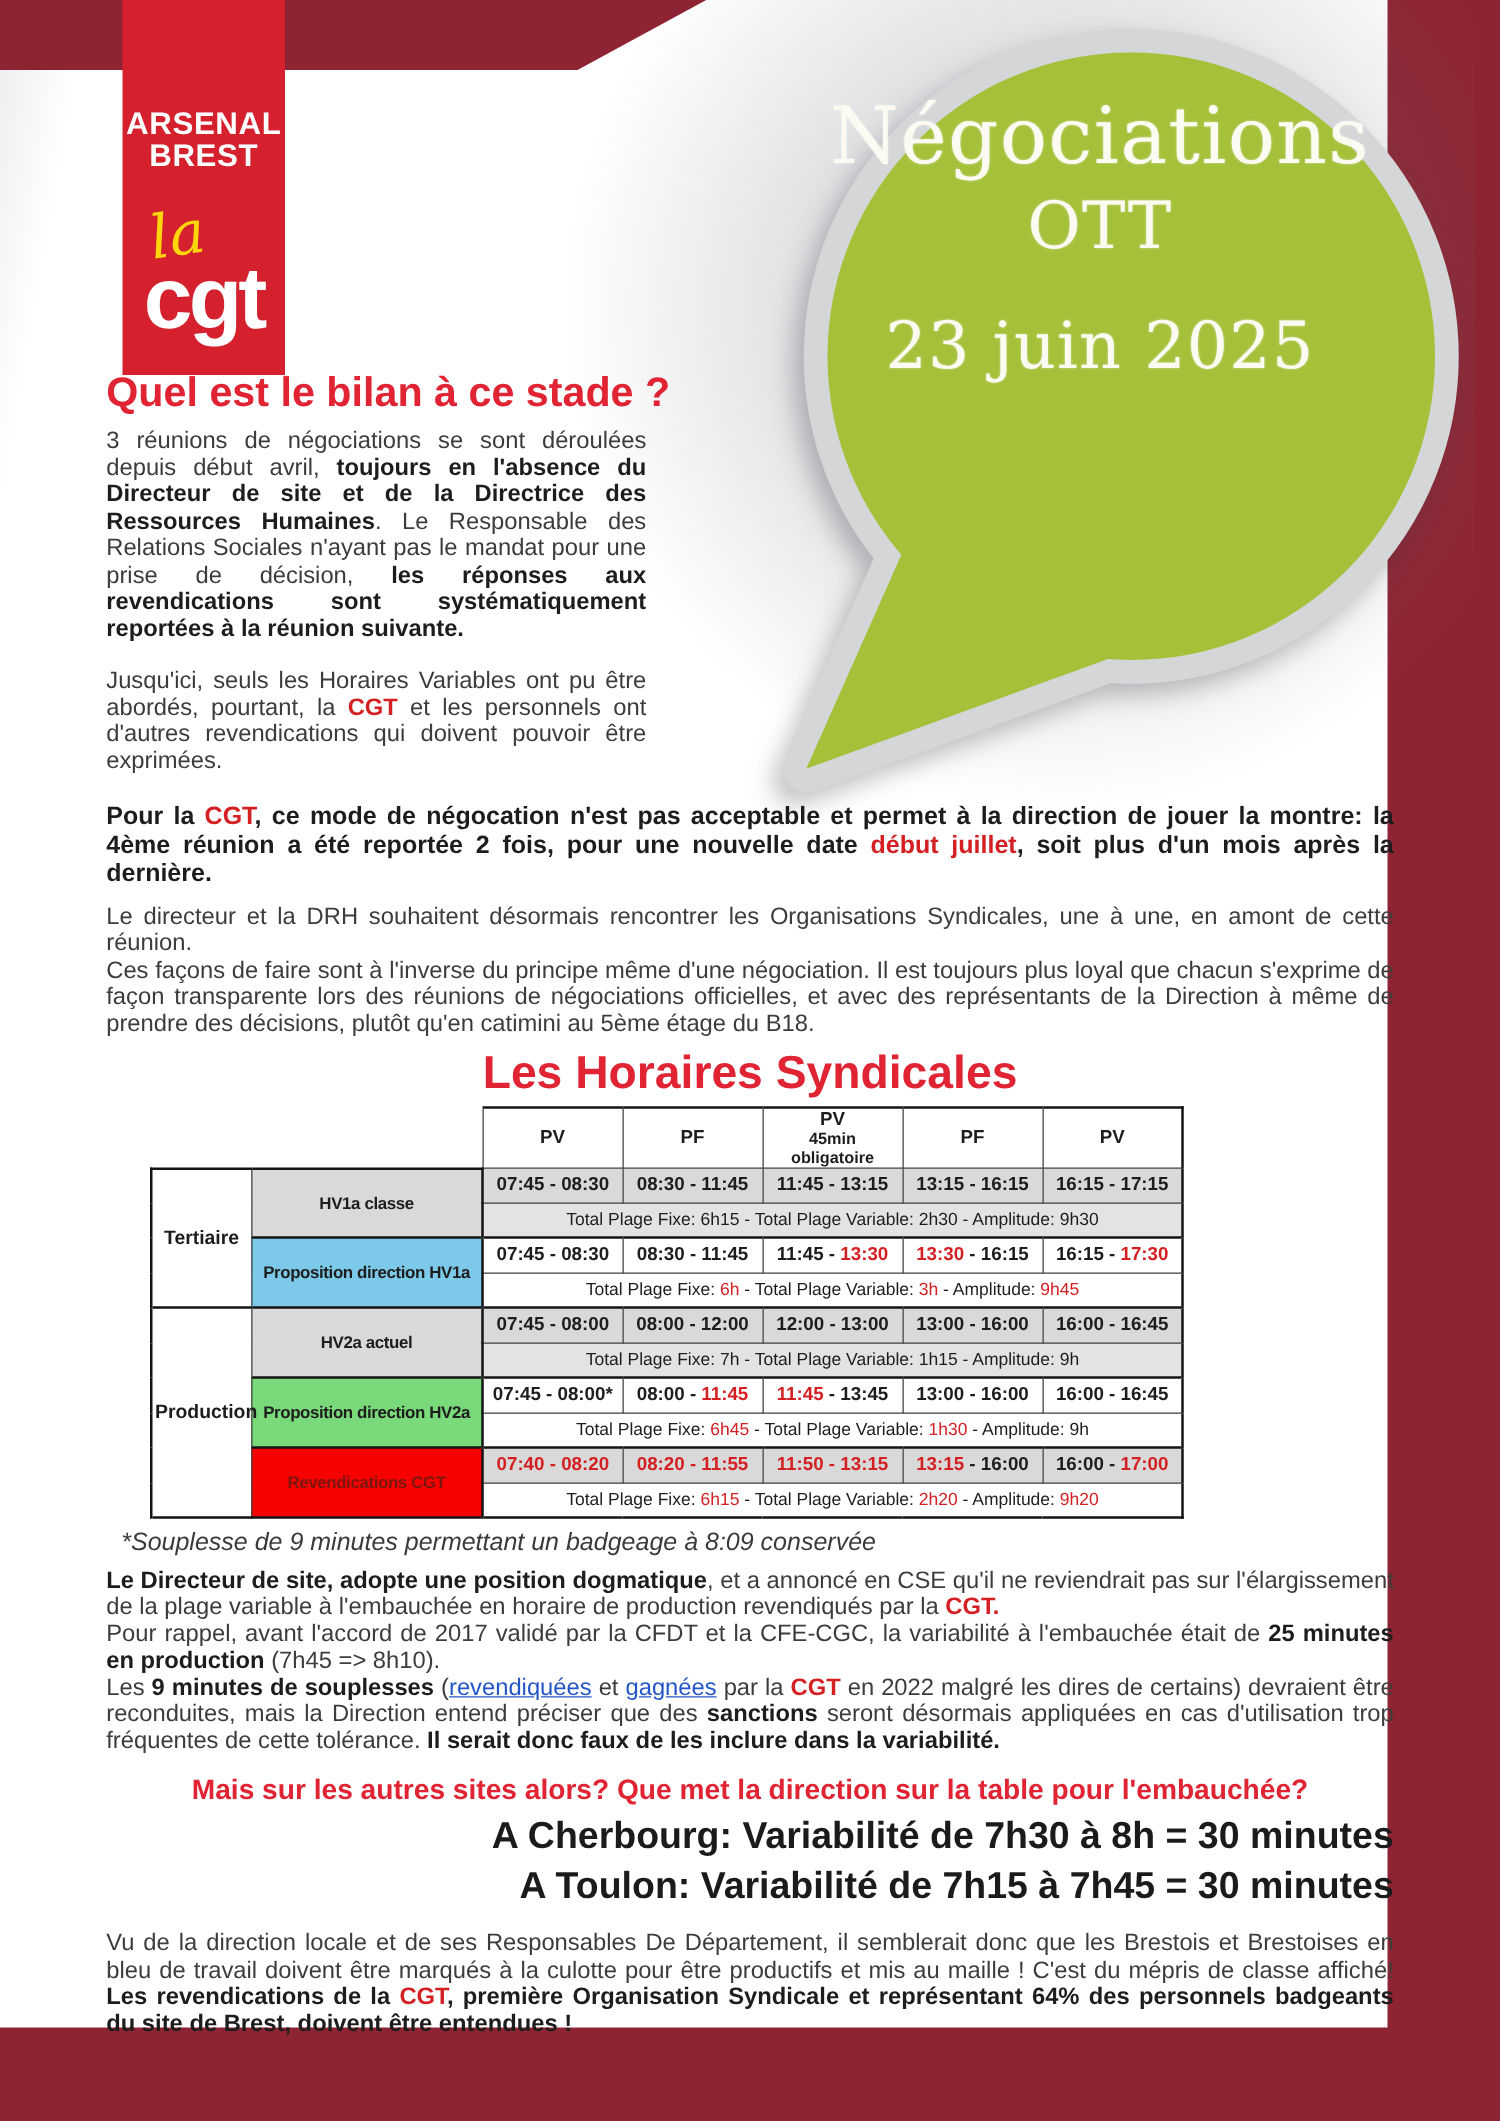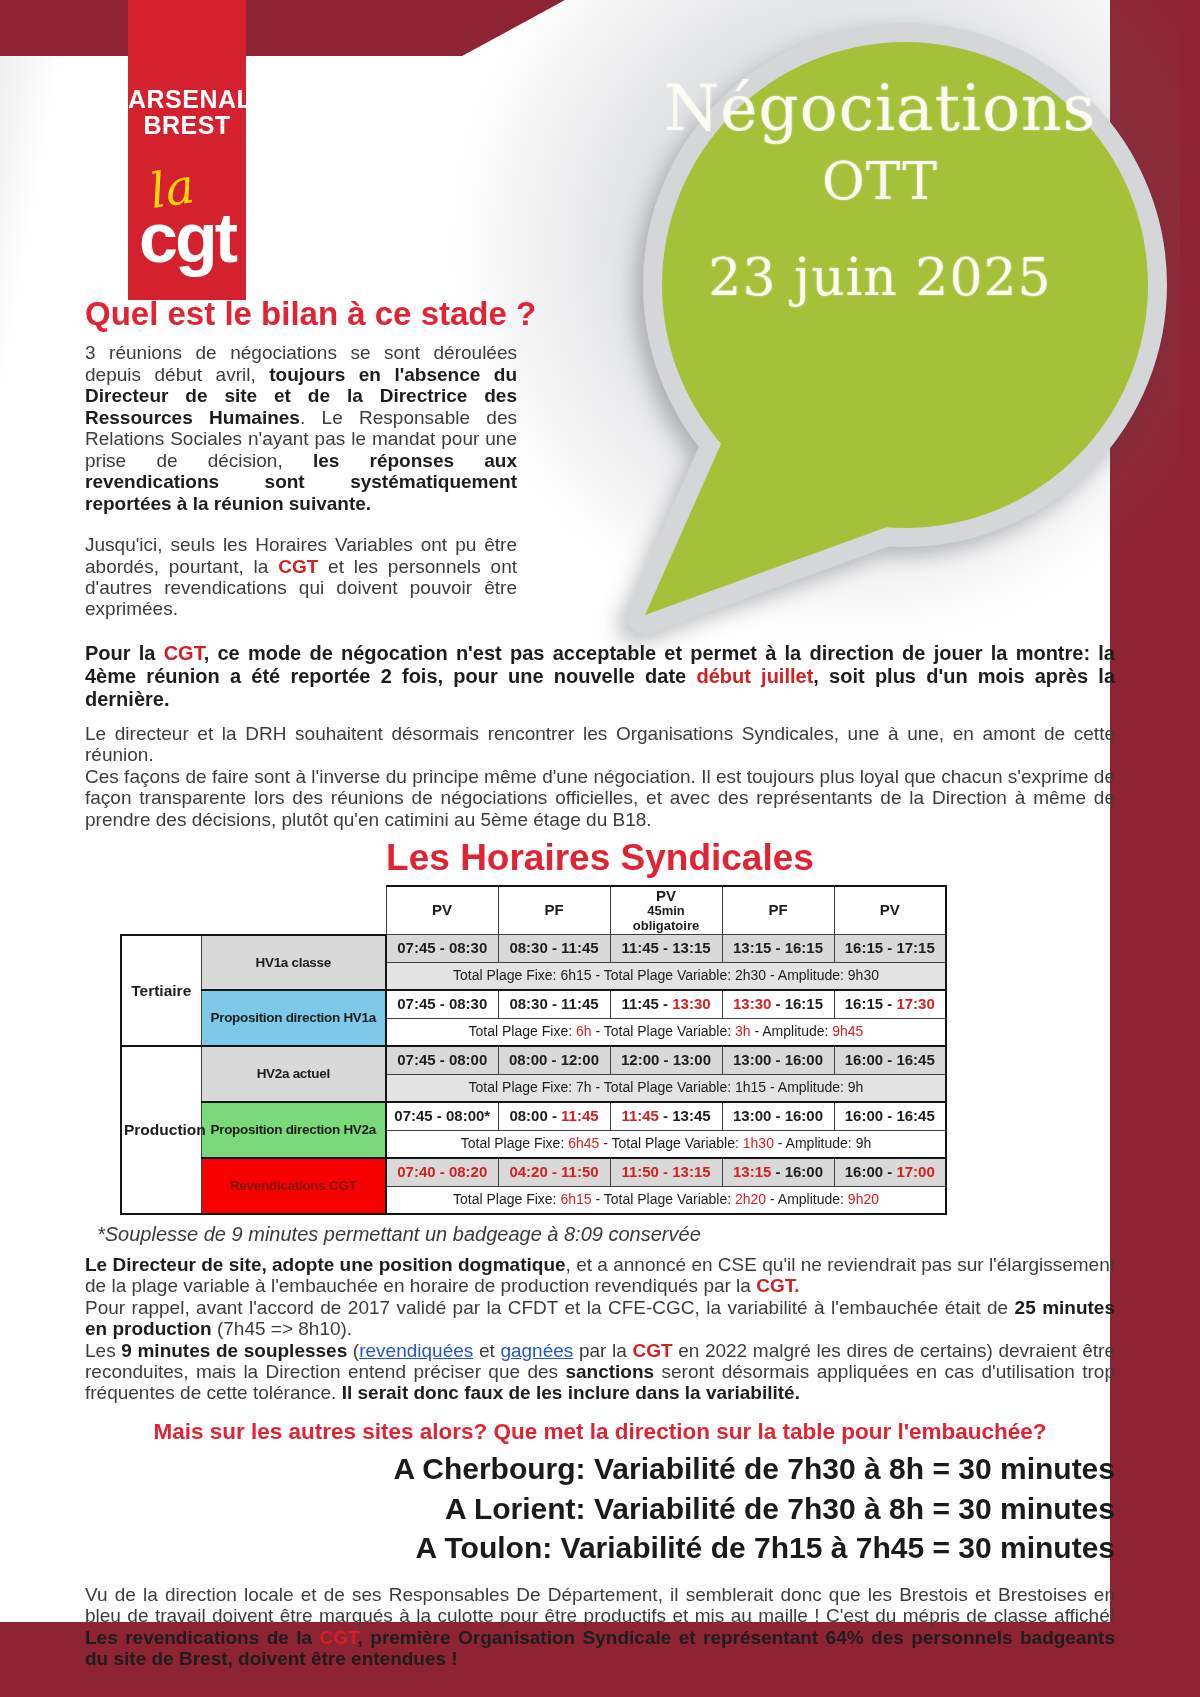--- a/index.html
+++ b/index.html
@@ -20,21 +20,21 @@
   .bubble{position:absolute;left:560px;top:0;width:640px;height:660px;z-index:3;
           filter:drop-shadow(-8px 10px 10px rgba(50,52,60,.30));}
   .bubble-text{position:absolute;left:560px;top:0;width:640px;z-index:4;text-align:center;
           color:#fbfbf2;font-family:"DejaVu Serif",serif;letter-spacing:1px;
           text-shadow:0 0 2px rgba(255,255,255,.55);}
   .bubble-title{margin-top:72px;font-size:63px;}
   .bubble-subtitle{margin-top:6px;font-size:52px;}
   .bubble-date{margin-top:36px;font-size:52px;}
 
   
-  .banner{position:absolute;left:98px;top:0;width:118px;height:300px;background:#d5212e;z-index:5;margin-left:30px;}
+  .banner{position:absolute;left:98px;top:0;width:130px;height:300px;background:#d5212e;z-index:5;}
   .org{position:absolute;top:86px;left:0;width:100%;text-align:center;color:#fff;
        font-weight:700;font-size:25px;line-height:1.05;letter-spacing:.5px;}
   .la{position:absolute;top:160px;left:22px;color:#ffd60a;font-family:"DejaVu Serif",serif;
       font-style:italic;font-size:48px;transform:rotate(-8deg);}
   .cgt{position:absolute;top:196px;left:0;width:100%;text-align:center;color:#fff;
        font-weight:800;font-size:70px;letter-spacing:-3px;line-height:1.2;}
 
   
   .content{position:absolute;left:85px;top:296px;width:1030px;z-index:6;
            color:#3c3c3c;font-size:19px;line-height:1.13;text-align:justify;}
@@ -196,41 +196,40 @@
             <td class="tcell sep"><span class="run c-red">11:45</span><span class="run"> - 13:45</span></td>
             <td class="tcell sep"><span class="run">13:00 - 16:00</span></td>
             <td class="tcell sep"><span class="run">16:00 - 16:45</span></td>
           </tr>
           <tr>
             <td class="totcell" colspan="5"><span class="run">Total Plage Fixe: </span><span class="run c-red">6h45</span><span class="run"> - Total Plage Variable: </span><span class="run c-red">1h30</span><span class="run"> - Amplitude: 9h</span></td>
           </tr>
           <tr>
             <td class="lcell lb-red sep" rowspan="2">Revendications CGT</td>
             <td class="tcell shade sep"><span class="run c-red">07:40 - 08:20</span></td>
-            <td class="tcell shade sep"><span class="run c-red">04:20 - 11:50</span></td>
+            <td class="tcell shade sep"><span class="run c-red">08:20 - 11:55</span></td>
             <td class="tcell shade sep"><span class="run c-red">11:50 - 13:15</span></td>
             <td class="tcell shade sep"><span class="run c-red">13:15</span><span class="run"> - 16:00</span></td>
             <td class="tcell shade sep"><span class="run">16:00 - </span><span class="run c-red">17:00</span></td>
           </tr>
           <tr>
             <td class="totcell" colspan="5"><span class="run">Total Plage Fixe: </span><span class="run c-red">6h15</span><span class="run"> - Total Plage Variable: </span><span class="run c-red">2h20</span><span class="run"> - Amplitude: </span><span class="run c-red">9h20</span></td>
           </tr>
         </tbody>
     </table>
 
     <div class="footnote">*Souplesse de 9 minutes permettant un badgeage à 8:09 conservée</div>
 
     <p id="p5a"><span class="run r-b">Le Directeur de site, adopte une position dogmatique</span><span class="run">, et a annoncé en CSE qu'il ne reviendrait pas sur l'élargissement de la plage variable à l'embauchée en horaire de production revendiqués par la </span><span class="run r-b c-red">CGT.</span></p>
     <p id="p5b"><span class="run">Pour rappel, avant l'accord de 2017 validé par la CFDT et la CFE-CGC, la variabilité à l'embauchée était de </span><span class="run r-b">25 minutes en production</span><span class="run"> (7h45 =&gt; 8h10).</span></p>
     <p id="p5c"><span class="run">Les </span><span class="run r-b">9 minutes de souplesses</span><span class="run"> (</span><span class="run c-blue r-u">revendiquées</span><span class="run"> et </span><span class="run c-blue r-u">gagnées</span><span class="run"> par la </span><span class="run r-b c-red">CGT</span><span class="run"> en 2022 malgré les dires de certains) devraient être reconduites, mais la Direction entend préciser que des </span><span class="run r-b">sanctions</span><span class="run"> seront désormais appliquées en cas d'utilisation trop fréquentes de cette tolérance. </span><span class="run r-b">Il serait donc faux de les inclure dans la variabilité.</span></p>
 
     <div class="question">Mais sur les autres sites alors? Que met la direction sur la table pour l'embauchée?</div>
 
     <div class="sites">
       <div>A Cherbourg: Variabilité de 7h30 à 8h = 30 minutes</div>
-      <div>A Lorient: Variabilité de 7h30 à 8h = 30 minutes</div>
       <div>A Toulon: Variabilité de 7h15 à 7h45 = 30 minutes</div>
     </div>
 
     <p id="p6"><span class="run">Vu de la direction locale et de ses Responsables De Département, il semblerait donc que les Brestois et Brestoises en bleu de travail doivent être marqués à la culotte pour être productifs et mis au maille ! C'est du mépris de classe affiché! </span><span class="run r-b">Les revendications de la </span><span class="run r-b c-red">CGT</span><span class="run r-b">, première Organisation Syndicale et représentant 64% des personnels badgeants du site de Brest, doivent être entendues !</span></p>
   </div>
 
 </div>
 
 </body></html>

